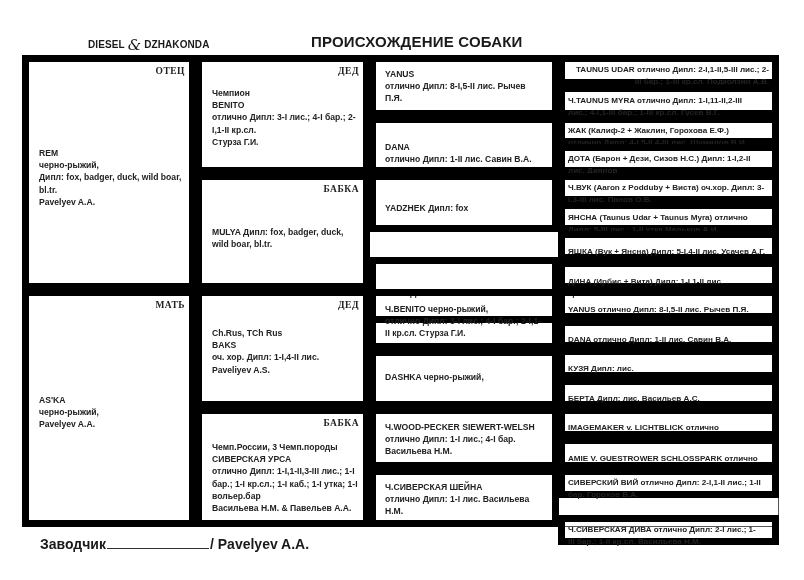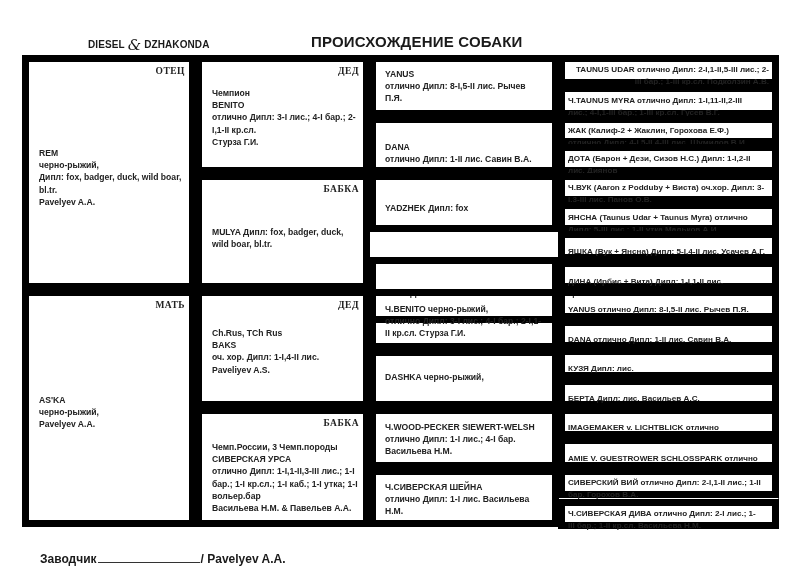--- a/index.html
+++ b/index.html
@@ -7,21 +7,21 @@
   body { position: relative; font-family: "Liberation Sans", sans-serif; color: #1a1a1a; }
   .kennel { position: absolute; left: 88px; top: 34px; font-size: 10px; font-weight: bold; letter-spacing: 0.1px; }
   .kennel .amp { font-family: "DejaVu Serif", serif; font-style: italic; font-weight: normal; font-size: 15px; margin: 0 3px; position: relative; top: 2px; }
   .title { position: absolute; left: 311px; top: 33px; font-size: 15px; font-weight: bold; letter-spacing: 0.2px; }
   .grid { position: absolute; left: 22px; top: 55px; width: 757px; height: 472px; border: 1.5px solid #555; }
   .cell { position: absolute; border: 7px solid #000000; font-size: 8.6px; font-weight: bold; line-height: 1.42; color: #222; }
   .hdr { position: absolute; right: 4px; top: 3px; font-family: "Liberation Serif", serif; font-size: 9.5px; font-weight: bold; letter-spacing: 0.5px; }
   .body { position: absolute; left: 10px; right: 4px; }
   .g3 .body { left: 9px; right: 4px; }
   .g4 .body { left: 3px; right: 3px; font-size: 8.1px; line-height: 1.5; }
-  .breeder { position: absolute; left: 40px; top: 552px; font-size: 12px; font-weight: bold; }
+  .breeder { position: absolute; left: 40px; top: 536px; font-size: 14px; font-weight: bold; }
   .line { display: inline-block; width: 102px; border-bottom: 1px solid #333; margin: 0 1px; height: 8px; }
 </style>
 </head>
 <body>
 
 <div class="kennel">
   <span>DIESEL</span><span class="amp">&amp;</span><span>DZHAKONDA</span>
 </div>
 <div class="title">ПРОИСХОЖДЕНИЕ СОБАКИ</div>
 
@@ -210,21 +210,21 @@
     <div class="body" style="top:9px;">
       <div>AMIE V. GUESTROWER  SCHLOSSPARK   отлично</div>
     </div>
   </div>
   <div class="cell g4" style="left:535px;top:412px;width:221px;height:30px;">
     <div class="body" style="top:2px;">
       <div>СИВЕРСКИЙ ВИЙ   отлично Дипл: 2-I,1-II лис.; 1-II</div>
       <div>бар. Горохов В.А.</div>
     </div>
   </div>
-  <div class="cell g4" style="left:535px;top:443px;width:221px;height:30px;">
+  <div class="cell g4" style="left:535px;top:459px;width:221px;height:30px;">
     <div class="body" style="top:2px;">
       <div>Ч.СИВЕРСКАЯ ДИВА   отлично Дипл: 2-I лис.; 1-</div>
       <div>III бар.; 1-II кр.сл. Васильева Н.М.</div>
     </div>
   </div>
 </div>
 
 <div class="breeder">
   <span>Заводчик</span><span class="line"></span><span>/ Pavelyev A.A.</span>
 </div>

